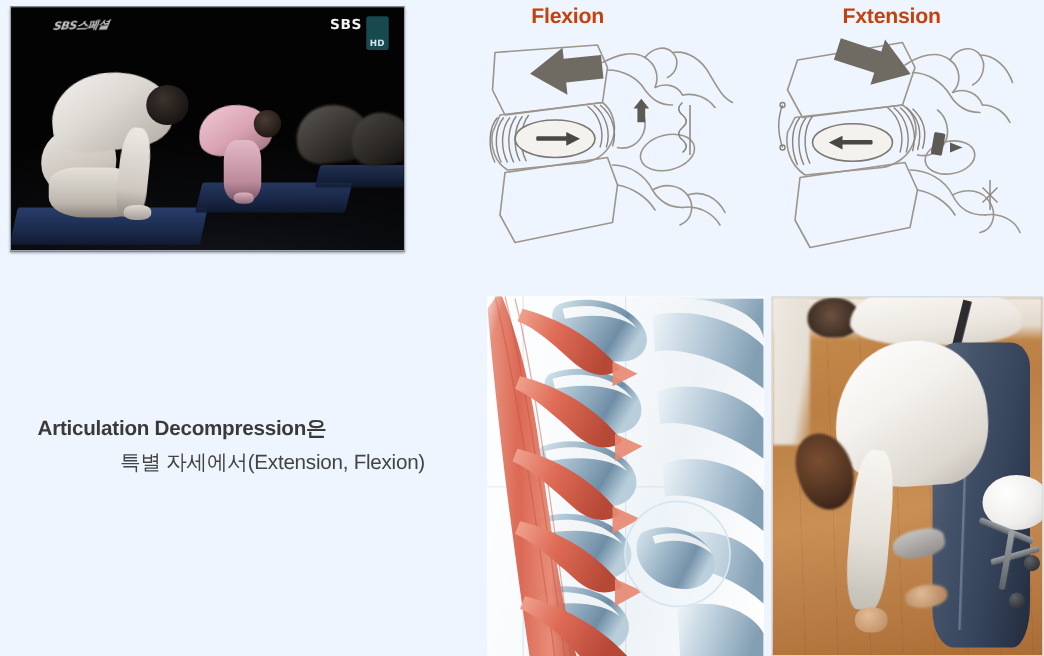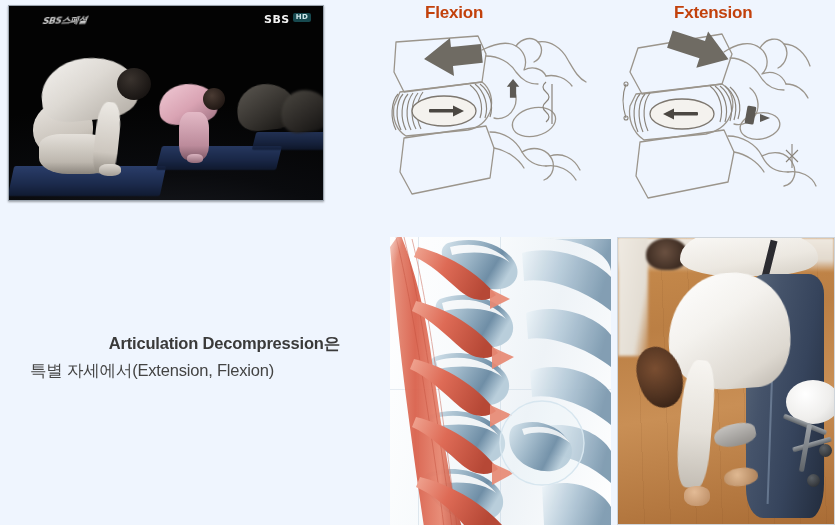--- a/index.html
+++ b/index.html
@@ -164,40 +164,40 @@
     color: #f2f2f2;
     letter-spacing: .5px;
   }
   .sbs-logo .hd-badge {
     font-family: "DejaVu Sans", sans-serif;
     font-size: 7px;
     font-weight: bold;
     color: #cfe6ea;
     background: #17494f;
     border-radius: 2px;
-    padding: 1px 3px 1px 3px;
+    padding: 19px 3px 1px 3px;
     line-height: 1;
     letter-spacing: .3px;
   }
 
   
   .caption {
     position: absolute;
     left: 30px;
     top: 330px;
     width: 310px;
     color: #3a3a3a;
     line-height: 1.62;
   }
   .caption-line {
     display: block;
     white-space: nowrap;
   }
-  .caption-line.l1 { text-align: right; font-weight: bold; font-size: 16.5px; letter-spacing: -.2px; }
-  .caption-line.l2 { text-align: left; font-weight: normal; font-size: 16.5px; letter-spacing: -.2px; color: #444; }
+  .caption-line.l1 { text-align: left; font-weight: bold; font-size: 16.5px; letter-spacing: -.2px; }
+  .caption-line.l2 { text-align: right; font-weight: normal; font-size: 16.5px; letter-spacing: -.2px; color: #444; }
   .caption-line.l3 { text-align: right; font-weight: normal; font-size: 16.5px; letter-spacing: -.2px; color: #444; padding-right: 8px; }
 
   
   .diagram-heading {
     position: absolute;
     top: 3px;
     font-size: 17px;
     font-weight: bold;
     color: #c2410c;
     letter-spacing: -.2px;

